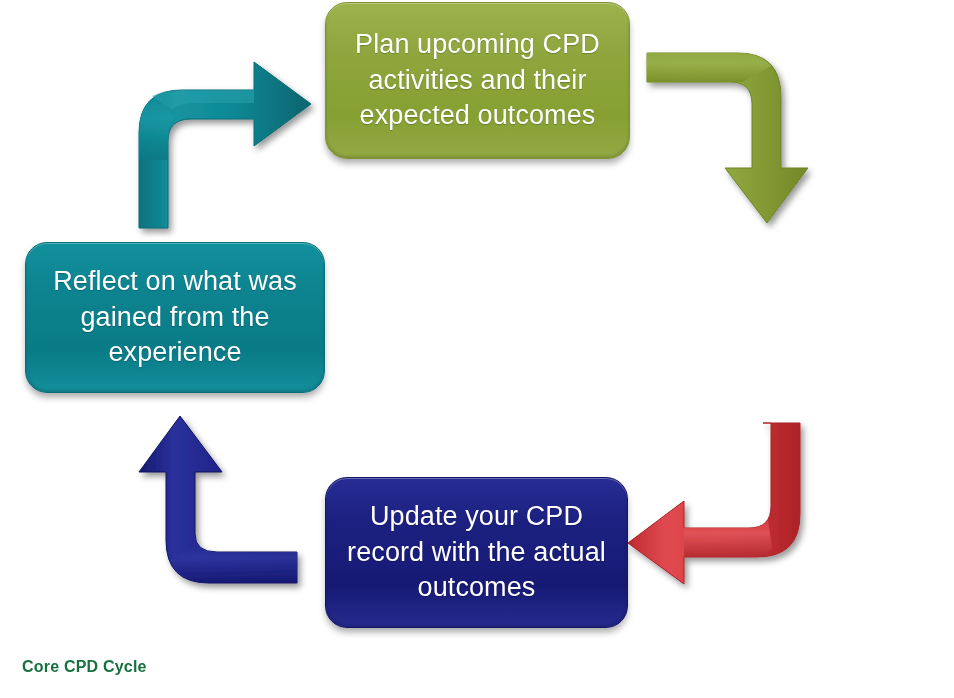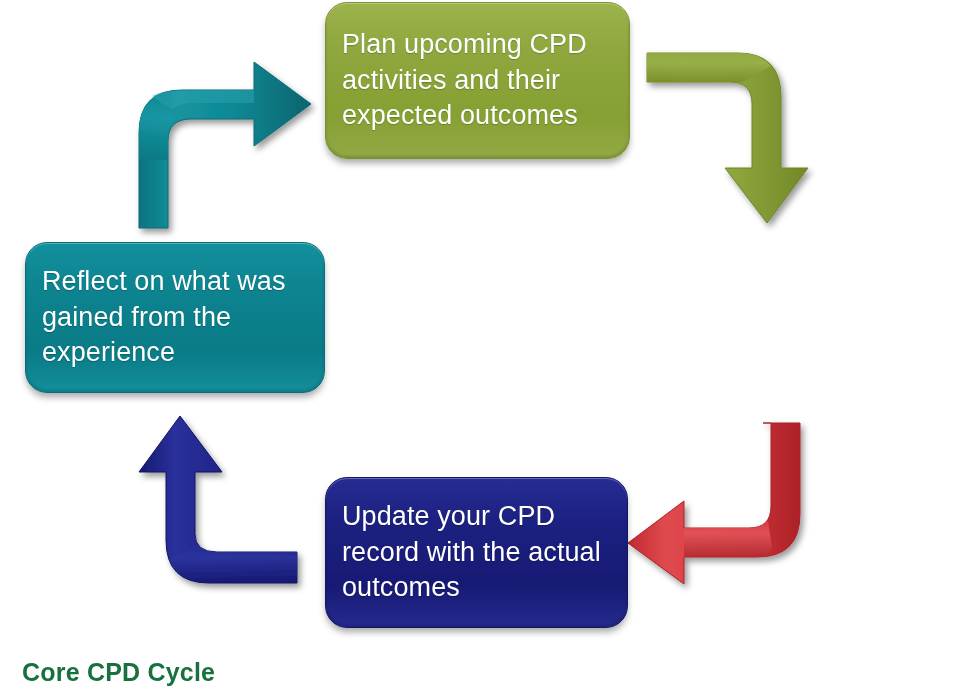--- a/index.html
+++ b/index.html
@@ -22,20 +22,21 @@
     height: 698px;
   }
 
   .node {
     position: absolute;
     box-sizing: border-box;
     border-radius: 22px;
     display: flex;
     align-items: center;
     justify-content: center;
+    text-align: center;
     color: #ffffff;
     font-size: 27px;
     line-height: 1.32;
     letter-spacing: 0.1px;
     padding: 0 16px;
     text-shadow: 0 1px 1px rgba(0,0,0,0.22);
     box-shadow:
        0 5px 7px -1px rgba(0,0,0,0.34),
        inset 0 1px 0 rgba(255,255,255,0.30),
        inset 0 -2px 3px rgba(0,0,0,0.16);
@@ -92,21 +93,21 @@
     width: 954px;
     height: 698px;
     pointer-events: none;
   }
   .arrow-layer svg { display: block; }
 
   #caption {
     position: absolute;
     left: 22px;
     top: 658px;
-    font-size: 25px;
+    font-size: 16px;
     font-weight: bold;
     color: #16713f;
     letter-spacing: 0.2px;
     white-space: nowrap;
   }
 </style>
 </head>
 <body>
 
 <div id="canvas">

